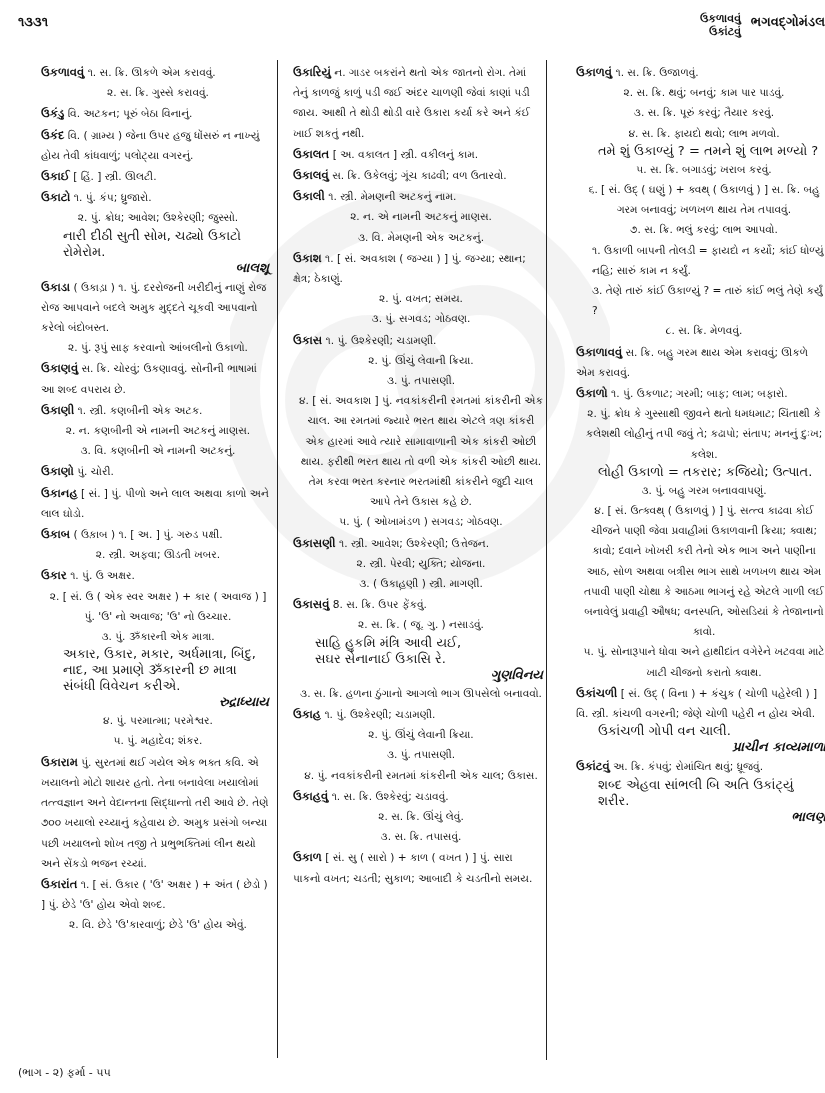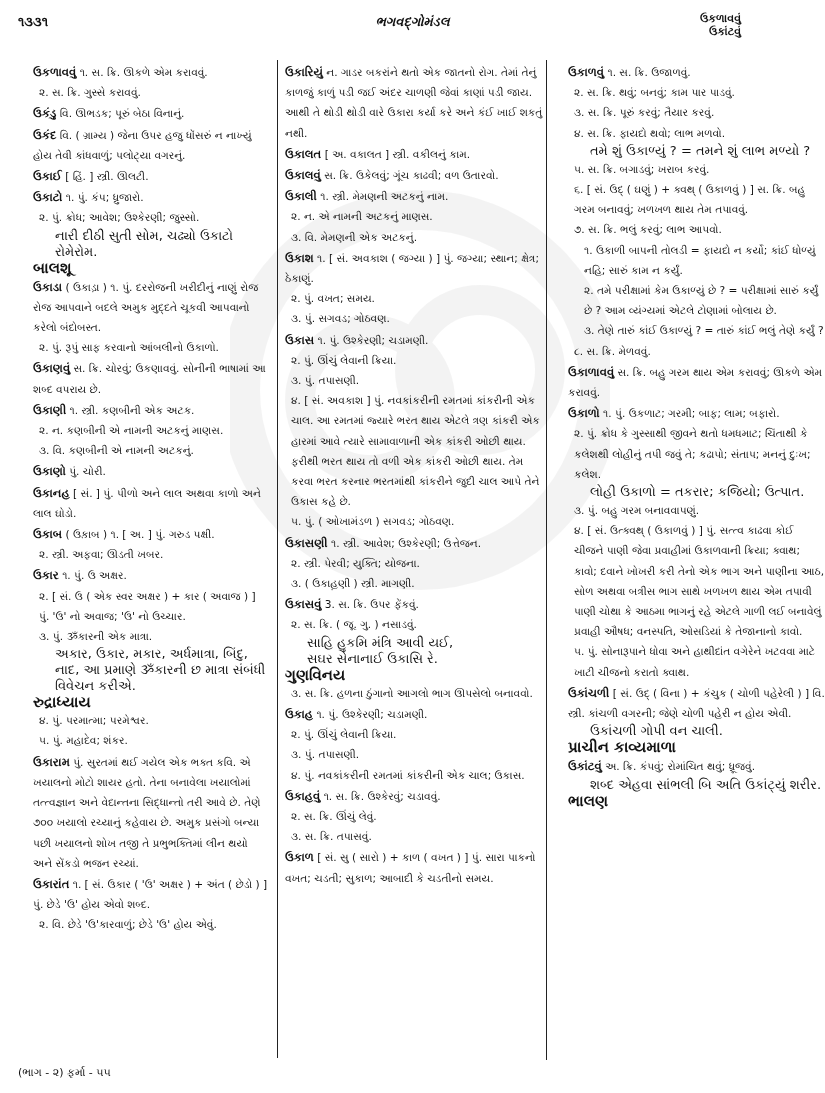--- a/index.html
+++ b/index.html
@@ -6,32 +6,32 @@
   body {
     width:825px; height:1093px; background:#ffffff; color:#111;
     font-family:"DejaVu Sans", sans-serif; position:relative; overflow:hidden;
   }
   .watermark {
     position:absolute; left:230px; top:180px; width:380px; height:420px;
     pointer-events:none; opacity:0.09;
   }
   .hdr { position:absolute; left:0; top:0; width:755px; height:50px; }
   .hdr .pg { position:absolute; left:18px; top:14px; font-size:13px; font-weight:bold; }
-  .hdr .ttl { position:absolute; left:0; width:825px; top:14px; text-align:center; font-size:13px; font-weight:bold;font-style:italic; }
+  .hdr .ttl { position:absolute; left:0; width:825px; top:14px; text-align:right; font-size:13px; font-weight:bold; }
   .hdr .guide { position:absolute; right:14px; top:12px; text-align:right; font-size:11px; font-weight:bold; line-height:13px; }
   .col { position:absolute; top:62px; font-size:10.6px; line-height:20.2px; }
   .c1 { left:33px; width:236px; }
   .c2 { left:285px; width:258px; }
   .c3 { left:568px; width:258px; }
   .vline { position:absolute; top:60px; width:1px; background:#222; }
-  .entry { margin:0 0 1px 0; }
+  .entry { margin:0 0 1px 8px; }
   .hw { font-weight:bold; font-size:11.6px; }
-  .sub { padding-left:6px; }
+  .sub { padding-left:6px;text-align:center; }
   .quote { padding-left:22px; font-size:13px; line-height:16px; }
-  .src { font-size:15px; line-height:16px; font-weight:bold; }
+  .src { text-align:right; font-size:13px; line-height:16px; font-weight:bold;font-style:italic; }
   .ex { padding-left:16px; }
   .ftr { position:absolute; left:18px; top:1066px; font-size:11px; }
 </style>
 </head>
 <body>
 
 <svg class="watermark" viewBox="0 0 380 420">
   <circle cx="190" cy="210" r="180" fill="none" stroke="#888" stroke-width="40"></circle>
   <circle cx="140" cy="220" r="70" fill="none" stroke="#888" stroke-width="30"></circle>
   <circle cx="250" cy="190" r="70" fill="none" stroke="#888" stroke-width="30"></circle>
@@ -48,21 +48,21 @@
 
 <div class="vline" style="left:277px;height:998px;"></div>
 <div class="vline" style="left:546px;height:1000px;"></div>
 
 <div class="col c1" id="col0">
     <div class="entry">
       <div><span class="hw">ઉકળાવવું</span> <span>૧. સ. ક્રિ. ઊકળે એમ કરાવવું.</span></div>
       <div class="sub">૨. સ. ક્રિ. ગુસ્સે કરાવવું.</div>
     </div>
     <div class="entry">
-      <div><span class="hw">ઉકંડુ</span> <span>વિ. ઊભડક; પૂરું બેઠા વિનાનું.</span></div>
+      <div><span class="hw">ઉકંડુ</span> <span>વિ. અટકન; પૂરું બેઠા વિનાનું.</span></div>
     </div>
     <div class="entry">
       <div><span class="hw">ઉકંદ</span> <span>વિ. ( ગ્રામ્ય ) જેના ઉપર હજુ ધોંસરું ન નાખ્યું હોય તેવી કાંધવાળું; પલોટ્યા વગરનું.</span></div>
     </div>
     <div class="entry">
       <div><span class="hw">ઉકાઈ</span> <span>[ હિં. ] સ્ત્રી. ઊલટી.</span></div>
     </div>
     <div class="entry">
       <div><span class="hw">ઉકાટો</span> <span>૧. પું. કંપ; ધ્રુજારો.</span></div>
       <div class="sub">૨. પું. ક્રોધ; આવેશ; ઉશ્કેરણી; જુસ્સો.</div>
@@ -134,21 +134,21 @@
       <div class="sub">૩. પું. તપાસણી.</div>
       <div class="sub">૪. [ સં. અવકાશ ] પું. નવકાંકરીની રમતમાં કાંકરીની એક ચાલ. આ રમતમાં જ્યારે ભરત થાય એટલે ત્રણ કાંકરી એક હારમાં આવે ત્યારે સામાવાળાની એક કાંકરી ઓછી થાય. ફરીથી ભરત થાય તો વળી એક કાંકરી ઓછી થાય. તેમ કરવા ભરત કરનાર ભરતમાંથી કાંકરીને જુદી ચાલ આપે તેને ઉકાસ કહે છે.</div>
       <div class="sub">૫. પું. ( ઓખામંડળ ) સગવડ; ગોઠવણ.</div>
     </div>
     <div class="entry">
       <div><span class="hw">ઉકાસણી</span> <span>૧. સ્ત્રી. આવેશ; ઉશ્કેરણી; ઉત્તેજન.</span></div>
       <div class="sub">૨. સ્ત્રી. પેરવી; યુક્તિ; યોજના.</div>
       <div class="sub">૩. ( ઉકાહ઼ણી ) સ્ત્રી. માગણી.</div>
     </div>
     <div class="entry">
-      <div><span class="hw">ઉકાસવું</span> <span>3. સ. ક્રિ. ઉપર ફેંકવું.</span></div>
+      <div><span class="hw">ઉકાસવું</span> <span>8. સ. ક્રિ. ઉપર ફેંકવું.</span></div>
       <div class="sub">૨. સ. ક્રિ. ( જૂ. ગુ. ) નસાડવું.</div>
       <div class="quote">સાહિ હુકમિ મંત્રિ આવી યઈ,</div>
       <div class="quote">સઘર સેનાનાઈ ઉકાસિ રે.</div>
       <div class="src">ગુણવિનય</div>
       <div class="sub">૩. સ. ક્રિ. હળના ઠુંગાનો આગલો ભાગ ઊપસેલો બનાવવો.</div>
     </div>
     <div class="entry">
       <div><span class="hw">ઉકાહ</span> <span>૧. પું. ઉશ્કેરણી; ચડામણી.</span></div>
       <div class="sub">૨. પું. ઊંચું લેવાની ક્રિયા.</div>
       <div class="sub">૩. પું. તપાસણી.</div>
@@ -167,21 +167,20 @@
     <div class="entry">
       <div><span class="hw">ઉકાળવું</span> <span>૧. સ. ક્રિ. ઉજાળવું.</span></div>
       <div class="sub">૨. સ. ક્રિ. થવું; બનવું; કામ પાર પાડવું.</div>
       <div class="sub">૩. સ. ક્રિ. પૂરું કરવું; તૈયાર કરવું.</div>
       <div class="sub">૪. સ. ક્રિ. ફાયદો થવો; લાભ મળવો.</div>
       <div class="quote">તમે શું ઉકાળ્યું ? = તમને શું લાભ મળ્યો ?</div>
       <div class="sub">૫. સ. ક્રિ. બગાડવું; ખરાબ કરવું.</div>
       <div class="sub">૬. [ સં. ઉદ્ ( ઘણું ) + ક્વથ્ ( ઉકાળવું ) ] સ. ક્રિ. બહુ ગરમ બનાવવું; ખળખળ થાય તેમ તપાવવું.</div>
       <div class="sub">૭. સ. ક્રિ. ભલું કરવું; લાભ આપવો.</div>
       <div class="ex">૧. ઉકાળી બાપની તોલડી = ફાયદો ન કર્યો; કાંઈ ધોળ્યું નહિ; સારું કામ ન કર્યું.</div>
-      <div class="ex">૨. તમે પરીક્ષામાં કેમ ઉકાળ્યું છે ? = પરીક્ષામાં સારું કર્યું છે ? આમ વ્યંગ્યમાં એટલે ટોણામાં બોલાય છે.</div>
       <div class="ex">૩. તેણે તારું કાંઈ ઉકાળ્યું ? = તારું કાંઈ ભલું તેણે કર્યું ?</div>
       <div class="sub">૮. સ. ક્રિ. મેળવવું.</div>
     </div>
     <div class="entry">
       <div><span class="hw">ઉકાળાવવું</span> <span>સ. ક્રિ. બહુ ગરમ થાય એમ કરાવવું; ઊકળે એમ કરાવવું.</span></div>
     </div>
     <div class="entry">
       <div><span class="hw">ઉકાળો</span> <span>૧. પું. ઉકળાટ; ગરમી; બાફ; લામ; બફારો.</span></div>
       <div class="sub">૨. પું. ક્રોધ કે ગુસ્સાથી જીવને થતો ધમધમાટ; ચિંતાથી કે કલેશથી લોહીનું તપી જવું તે; કઢાપો; સંતાપ; મનનું દુઃખ; કલેશ.</div>
       <div class="quote">લોહી ઉકાળો = તકરાર; કજિયો; ઉત્પાત.</div>

